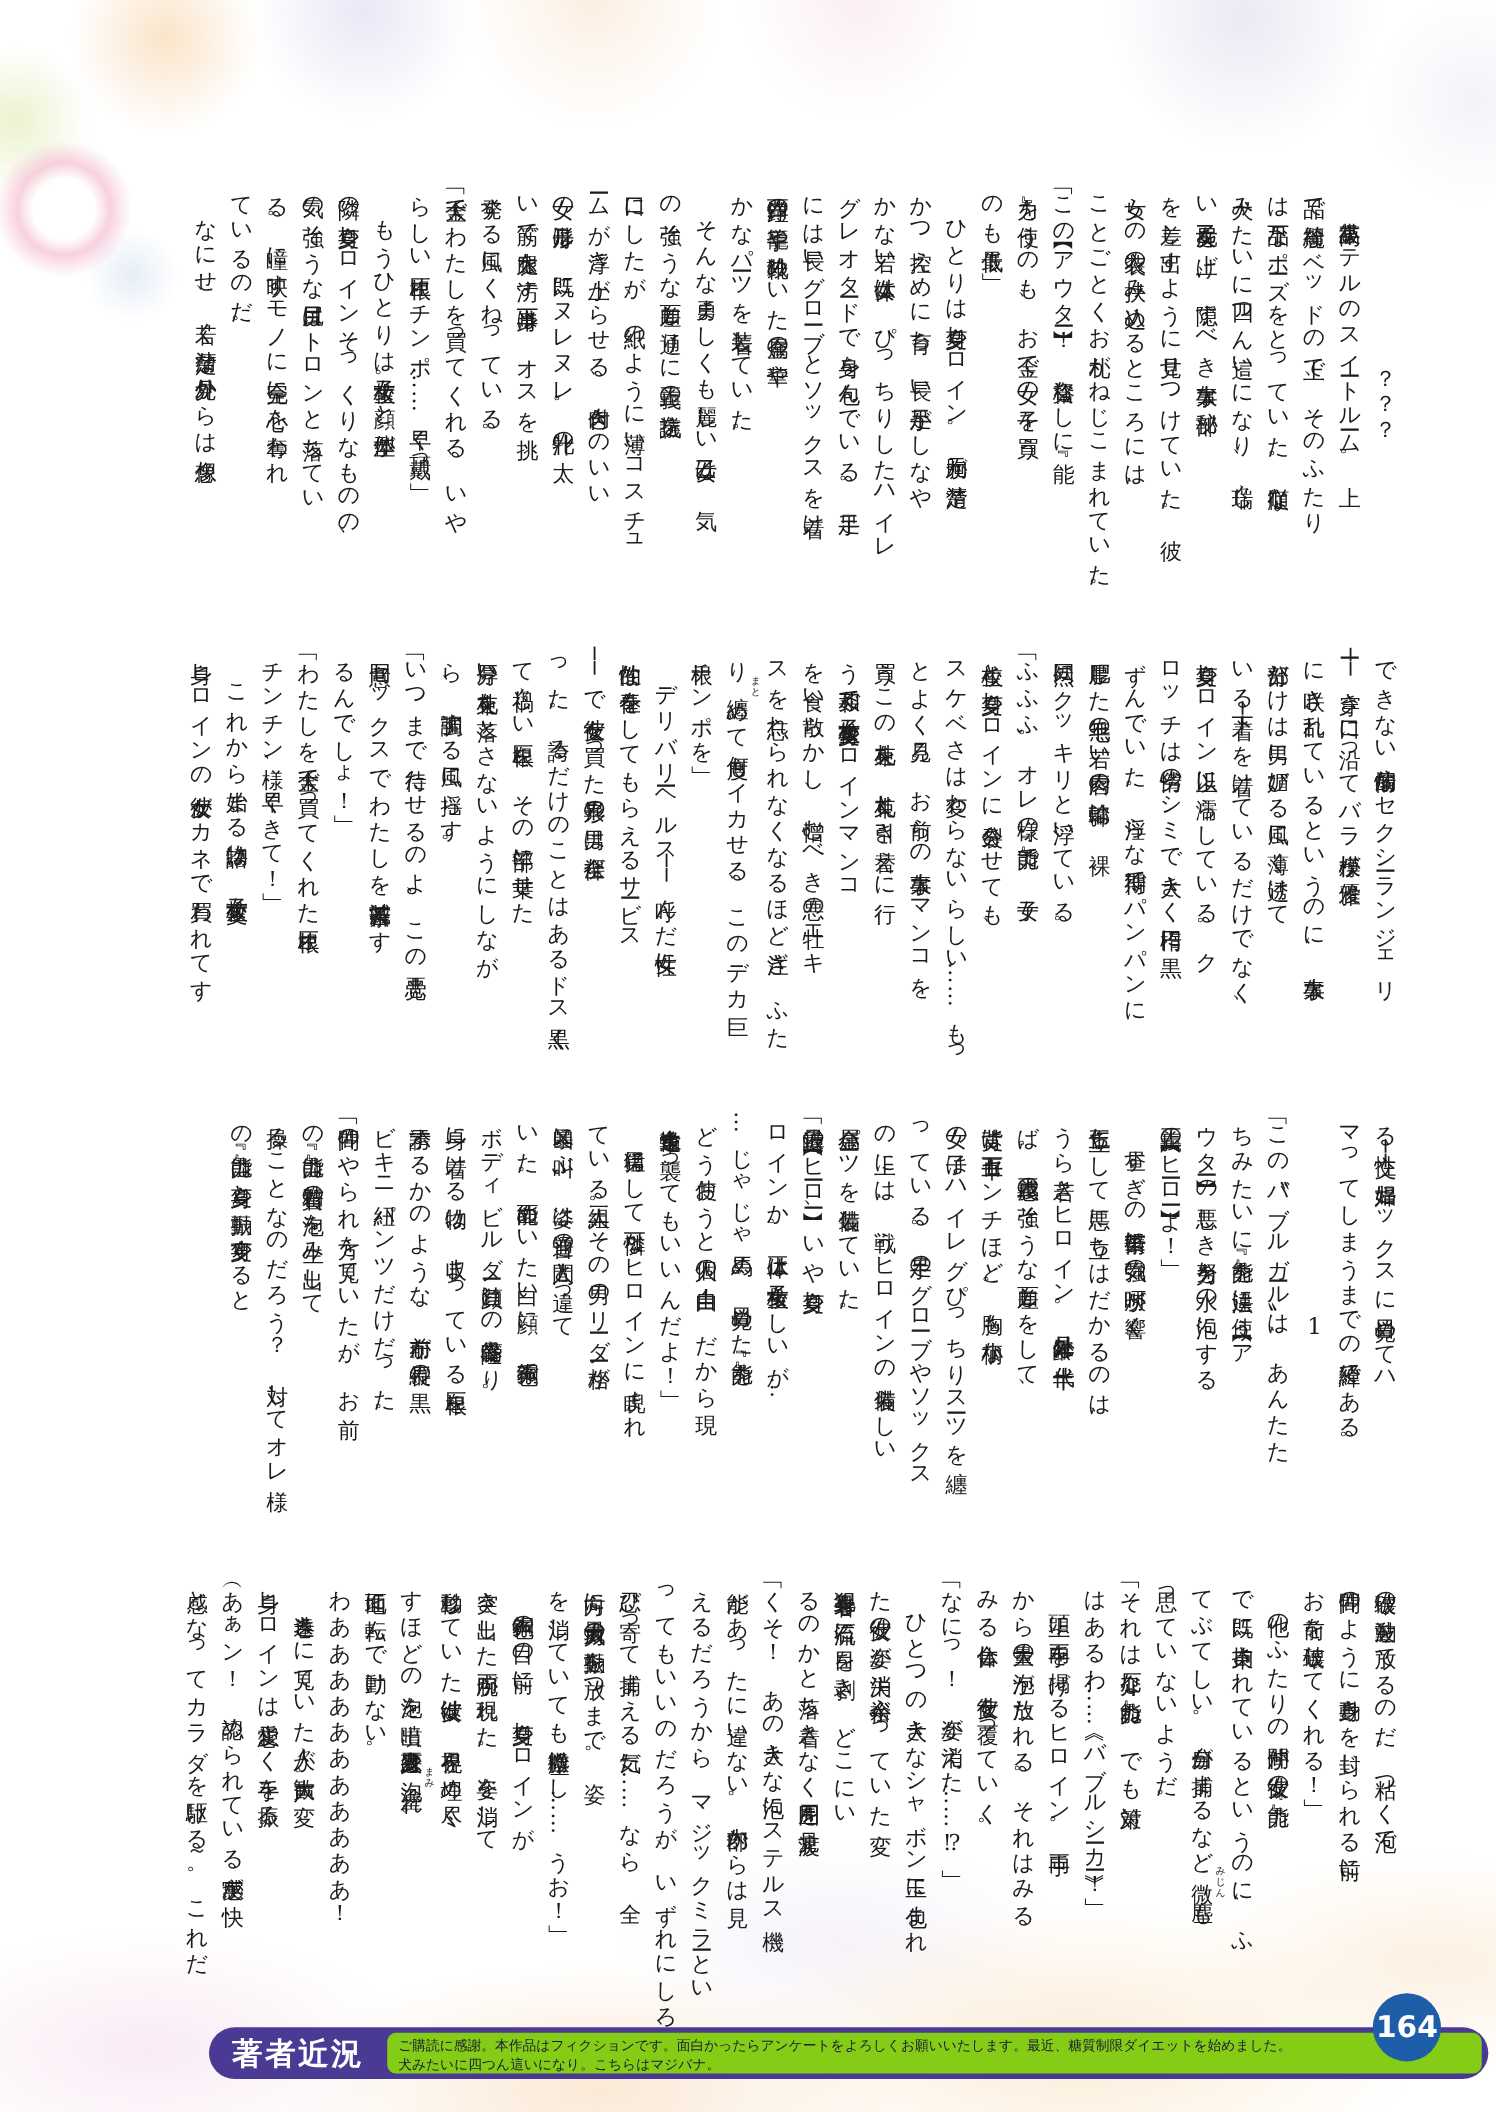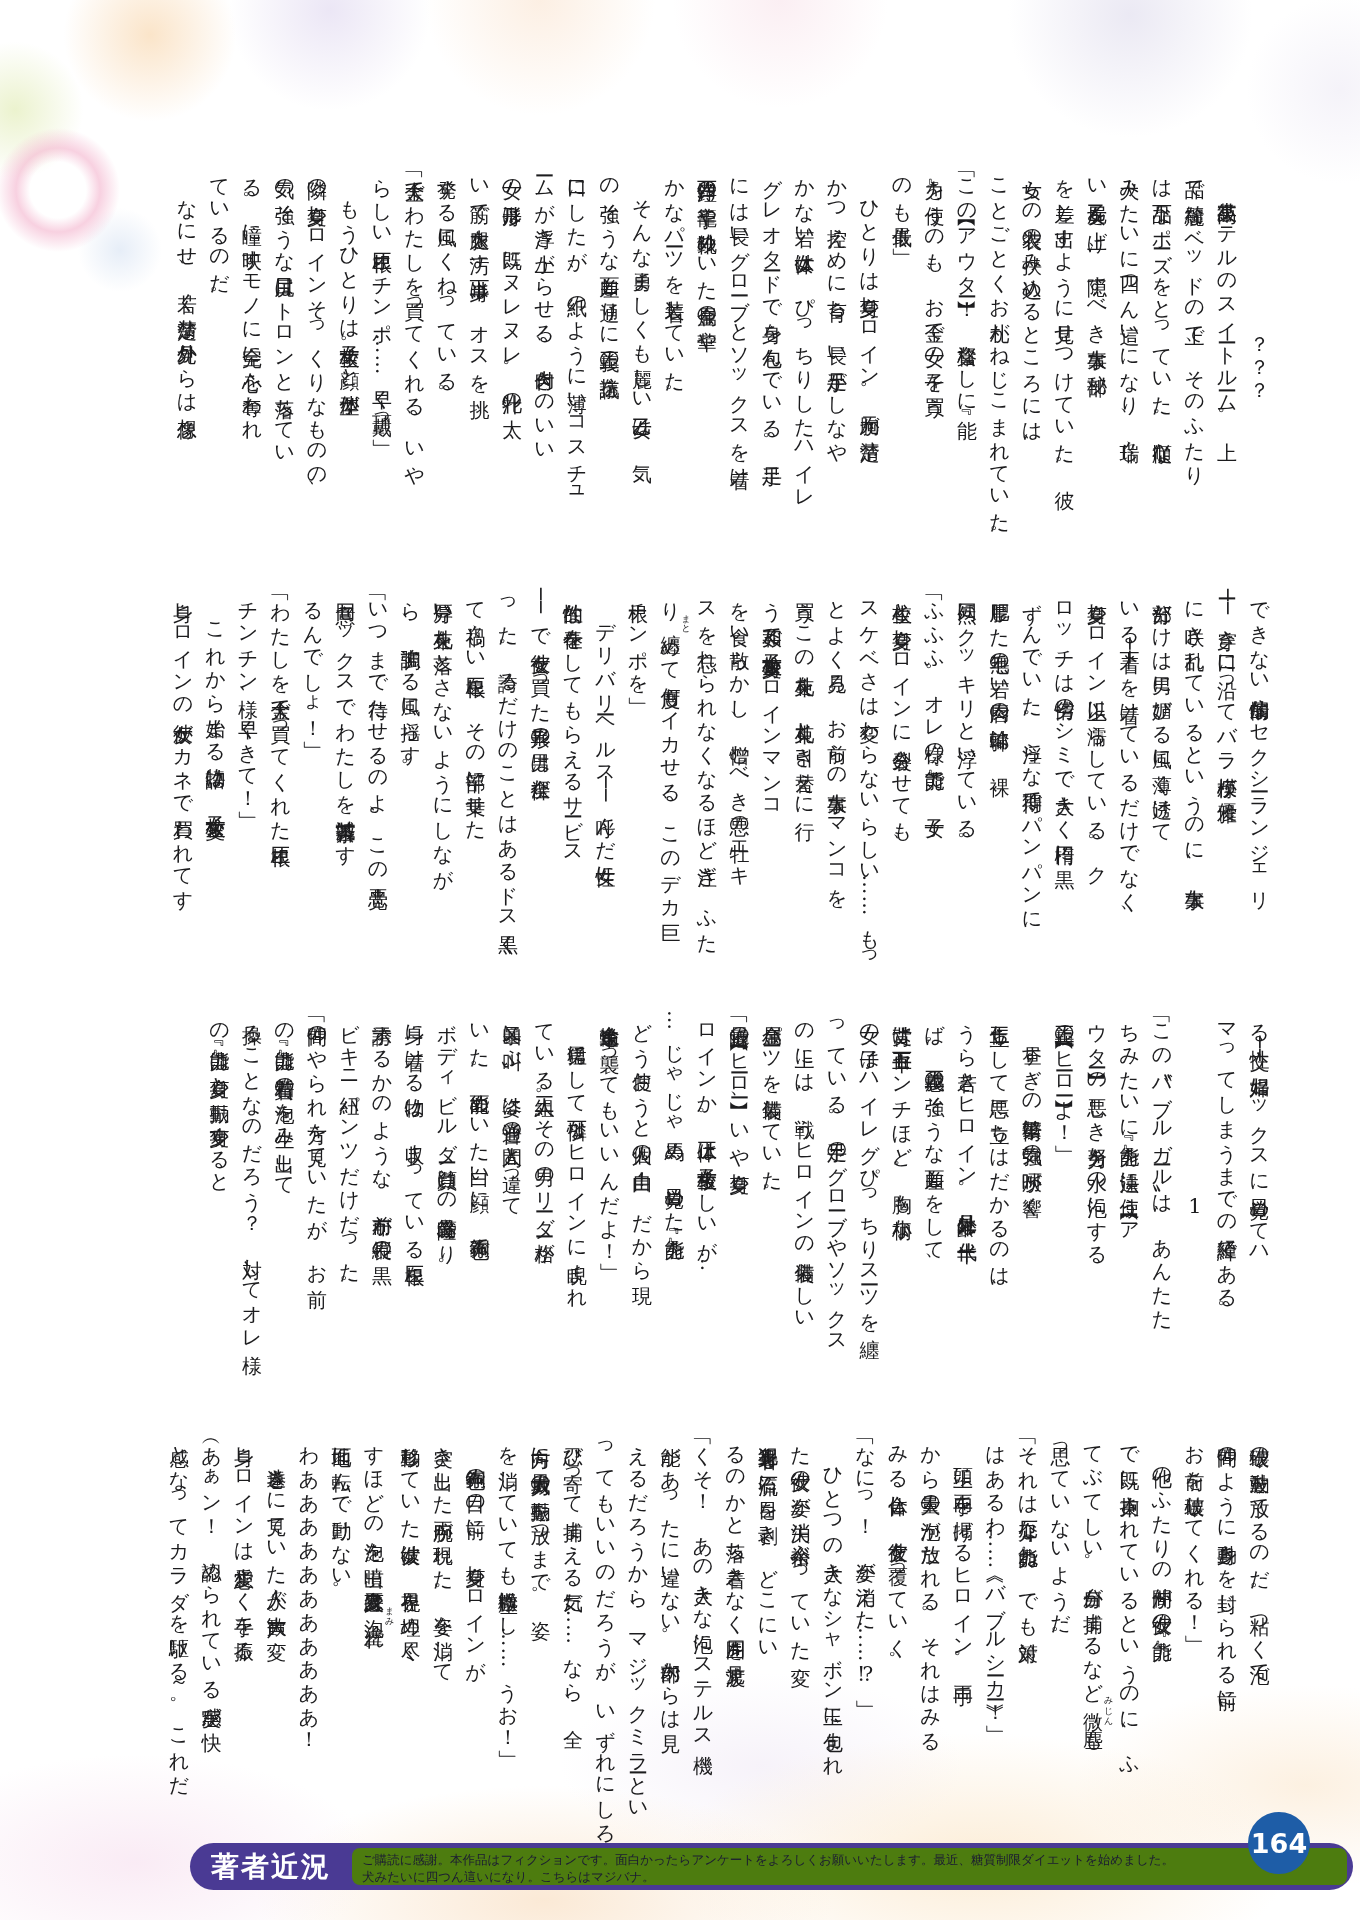--- a/index.html
+++ b/index.html
@@ -43,21 +43,21 @@
     position:absolute;left:190px;top:1843px;width:1163px;height:47px;
     background:#4a3a94;border-radius:24px;
     display:flex;align-items:center;
     font-family:"DejaVu Sans","Liberation Sans",sans-serif;
   }
   .footer-label{
     width:162px;text-align:center;color:#ffffff;
     font-size:28px;font-weight:bold;letter-spacing:2px;flex:0 0 auto;
   }
   .footer-box{
-    flex:1 1 auto;margin-right:6px;height:37px;background:#4d7c0f;
+    flex:1 1 auto;margin-right:6px;height:37px;background:#84cc16;
     border-radius:8px;padding:2px 10px 0 10px;box-sizing:border-box;
     display:flex;flex-direction:column;justify-content:center;
   }
   .footer-text{font-size:12.5px;line-height:17px;color:#1a1a33;white-space:nowrap;}
   .page-badge{
     position:absolute;left:1248px;top:1812px;width:62px;height:62px;
     background:#1e5da7;border-radius:50%;
     display:flex;align-items:center;justify-content:center;
     color:#ffffff;font-family:"DejaVu Sans","Liberation Sans",sans-serif;
     font-size:27px;font-weight:bold;

